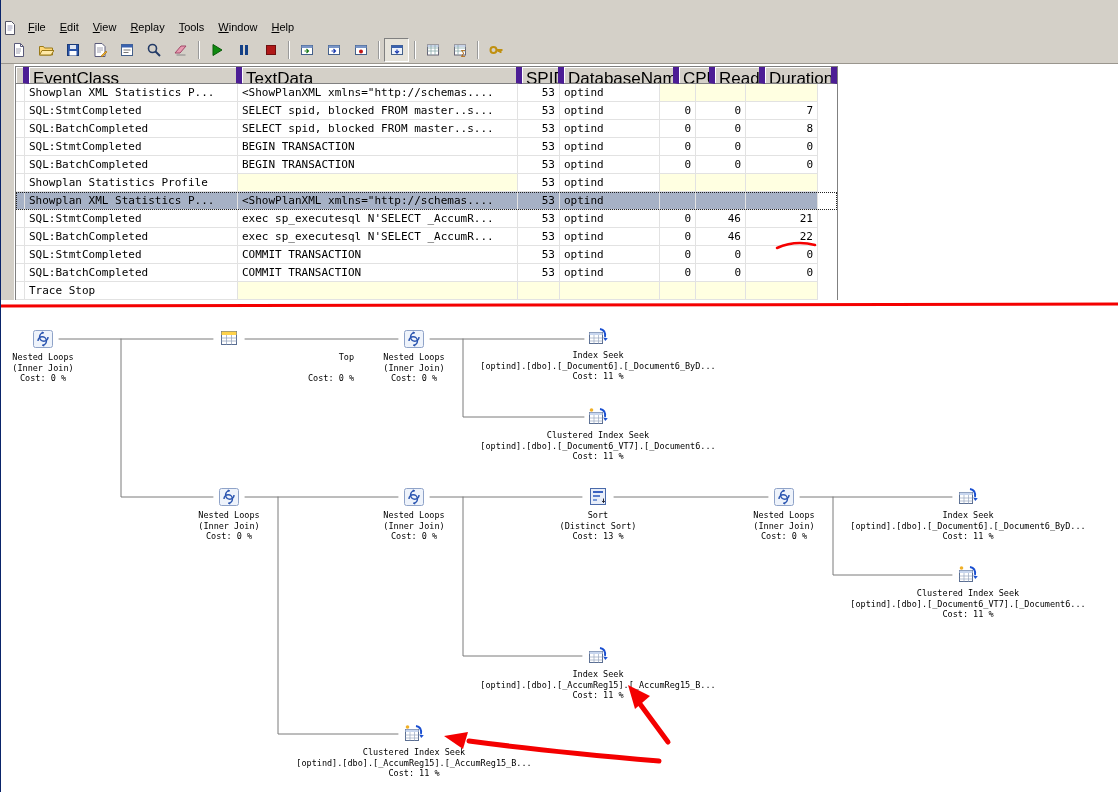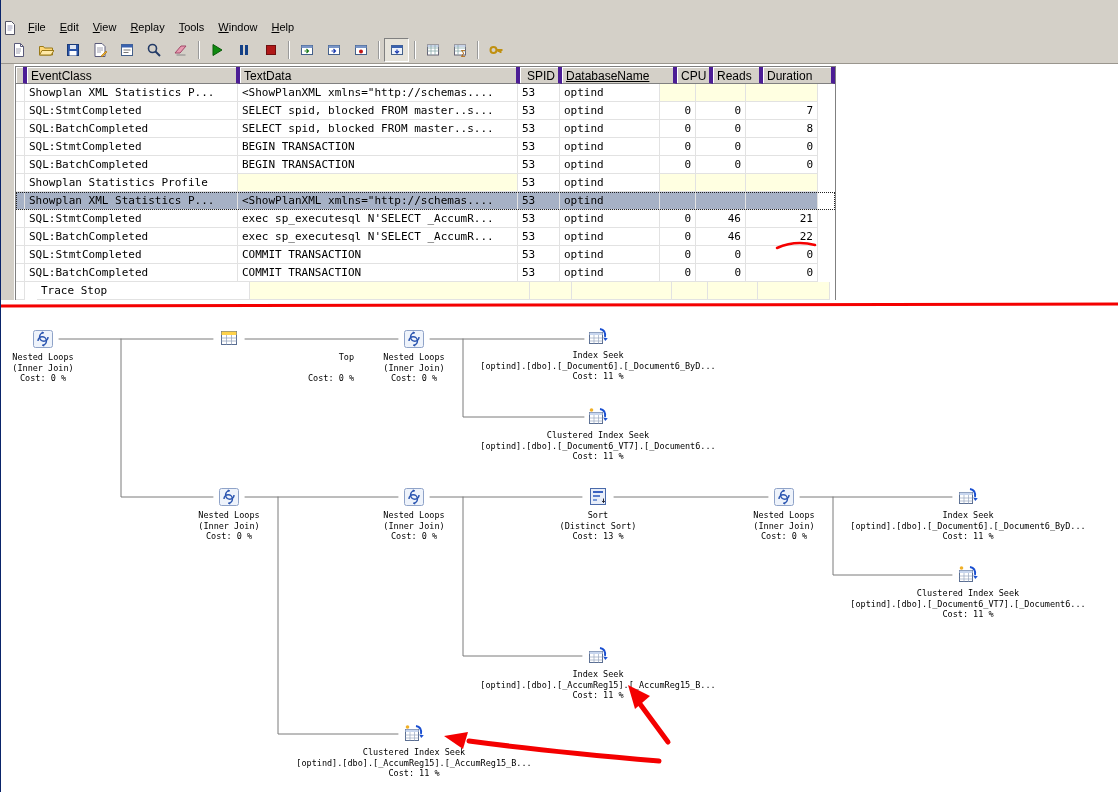--- a/index.html
+++ b/index.html
@@ -35,32 +35,32 @@
   .tb-ic{width:16px;height:16px;display:block;}
   .tb-ic svg{display:block;width:16px;height:16px;}
   .tb-sep{width:1px;height:18px;background:#9a9a9a;box-shadow:1px 0 0 #ffffff;margin:0 4px;}
   
   .content-top{position:absolute;left:0;top:64px;width:100%;height:236px;background:#fff;}
   .left-strip{position:absolute;left:0;top:0;width:13px;height:100%;background:#d4d0c8;}
   .trace-table{position:absolute;left:14px;top:2px;border:1px solid #808080;background:#fff;}
   .t-row{display:flex;}
   .th{
     background:#d4d0c8;height:17px;box-sizing:border-box;
-    border-right:4px solid #4c1d95;border-bottom:1px solid #808080;
+    border-right:6px solid #4c1d95;border-bottom:1px solid #808080;
     box-shadow:inset 1px 1px 0 #ffffff;
-    font-size:12px;padding:2px 3px 0 4px;white-space:nowrap;overflow:hidden;color:#000;
+    font-size:17px;padding:2px 3px 0 4px;white-space:nowrap;overflow:hidden;color:#000;
   }
   .td{
     height:18px;box-sizing:border-box;background:#fff;
     border-right:1px solid #e2e2e2;border-bottom:1px solid #e2e2e2;
     font-family:"DejaVu Sans Mono","Liberation Mono",monospace;font-size:11px;
     padding:2px 4px 0 4px;white-space:nowrap;overflow:hidden;color:#000;
   }
   .td.a-right{text-align:right;}
-  .td.a-center{text-align:left;}
+  .td.a-center{text-align:right;}
   .td.nul{background:var(--nul,#ffffe1);}
   .t-row.selected .td{background:var(--sel,#a6b1c5);}
   .t-row.selected{outline:1px dotted #222;outline-offset:-1px;}
   
   .plan-pane{position:absolute;left:0;top:300px;width:100%;height:492px;background:#fff;}
   #plan-lines,#annotations{position:absolute;left:0;top:0;width:1118px;height:792px;pointer-events:none;}
   #plan-lines{z-index:3;}
   #annotations{z-index:9;}
   #plan-nodes{position:absolute;left:0;top:0;z-index:4;}
   .plan-node{
@@ -364,21 +364,21 @@
           <div class="td" style="width: 213px;">SQL:BatchCompleted</div>
           <div class="td" style="width: 280px;">COMMIT TRANSACTION</div>
           <div class="td a-center" style="width: 42px;">53</div>
           <div class="td" style="width: 100px;">optind</div>
           <div class="td a-right" style="width: 36px;">0</div>
           <div class="td a-right" style="width: 50px;">0</div>
           <div class="td a-right" style="width: 72px;">0</div>
         </div>
         <div class="t-row">
           <div class="td" style="width: 6px;"></div>
-          <div class="td" style="width: 213px; margin-left: 12px;">Trace Stop</div>
+          <div class="td" style="width: 213px;">Trace Stop</div>
           <div class="td nul" style="width: 280px;"></div>
           <div class="td a-center nul" style="width: 42px;"></div>
           <div class="td nul" style="width: 100px;"></div>
           <div class="td a-right nul" style="width: 36px;"></div>
           <div class="td a-right nul" style="width: 50px;"></div>
           <div class="td a-right nul" style="width: 72px;"></div>
         </div>
       </div>
   </div>
 

